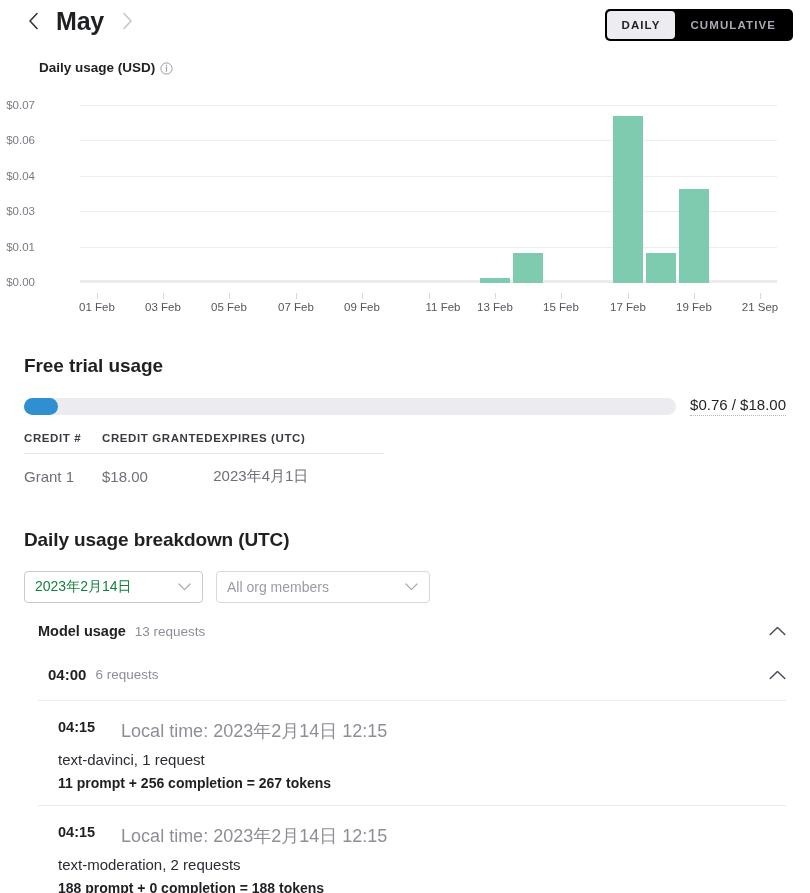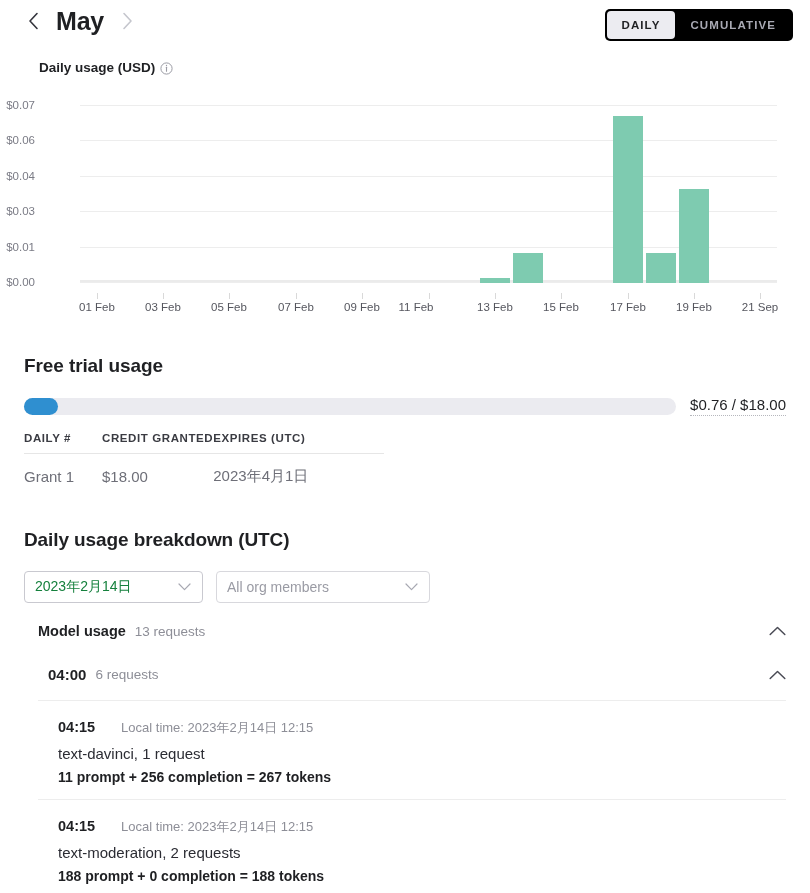--- a/index.html
+++ b/index.html
@@ -144,21 +144,21 @@
   }
   .hour-head .name { font-size: 15px; font-weight: 700; color: #1f2023; }
   .hour-head .count { font-size: 13.5px; color: #8d8e97; margin-left: 9px; }
   .hour-head .chev { margin-left: auto; color: #4a4b55; display: flex; }
 
   .entries { position: absolute; left: 38px; top: 700px; width: 748px; }
   .entry { padding: 18px 0 14px 20px; border-top: 1px solid #ededed; }
   .entry:first-child { border-top: 1px solid #ededed; }
   .entry .line1 { display: flex; align-items: flex-start; gap: 26px; }
   .entry .time { font-size: 14.5px; font-weight: 700; color: #1f2023; }
-  .entry .local { font-size: 13px; color: #8d8e97; }
+  .entry .local { font-size: 18px; color: #8d8e97; }
   .entry .model { font-size: 15px; color: #2b2c33; margin-top: 8px; }
   .entry .tokens { font-size: 14px; font-weight: 700; color: #1f2023; margin-top: 7px; }
 </style>
 </head>
 <body>
 
 <div class="page">
 
   <div class="header">
     <div class="month-nav">
@@ -216,21 +216,21 @@
         <div class="xtick" style="left: 17px;">01 Feb</div>
         <div class="xtickmark" style="left: 83px;"></div>
         <div class="xtick" style="left: 83px;">03 Feb</div>
         <div class="xtickmark" style="left: 149px;"></div>
         <div class="xtick" style="left: 149px;">05 Feb</div>
         <div class="xtickmark" style="left: 216px;"></div>
         <div class="xtick" style="left: 216px;">07 Feb</div>
         <div class="xtickmark" style="left: 282px;"></div>
         <div class="xtick" style="left: 282px;">09 Feb</div>
         <div class="xtickmark" style="left: 349px;"></div>
-        <div class="xtick" style="left: 336px;">11 Feb</div>
+        <div class="xtick" style="left: 363px;">11 Feb</div>
         <div class="xtickmark" style="left: 415px;"></div>
         <div class="xtick" style="left: 415px;">13 Feb</div>
         <div class="xtickmark" style="left: 481px;"></div>
         <div class="xtick" style="left: 481px;">15 Feb</div>
         <div class="xtickmark" style="left: 548px;"></div>
         <div class="xtick" style="left: 548px;">17 Feb</div>
         <div class="xtickmark" style="left: 614px;"></div>
         <div class="xtick" style="left: 614px;">19 Feb</div>
         <div class="xtickmark" style="left: 680px;"></div>
         <div class="xtick" style="left: 680px;">21 Sep</div>
@@ -242,21 +242,21 @@
   <div class="progress-row">
     <div class="progress-track">
       <div class="progress-fill" id="progress-fill" style="width: 5.2%; background: rgb(47, 143, 208);"></div>
     </div>
     <div class="progress-text">$0.76 / $18.00</div>
   </div>
 
   <table class="grants">
     <thead>
       <tr>
-        <th>DAILY #</th>
+        <th>CREDIT #</th>
         <th>CREDIT GRANTED</th>
         <th>EXPIRES (UTC)</th>
       </tr>
     </thead>
     <tbody>
       <tr>
         <td>Grant 1</td>
         <td>$18.00</td>
         <td>2023年4月1日</td>
       </tr>

